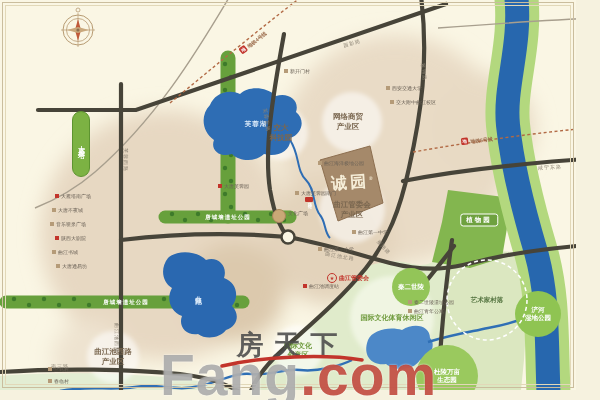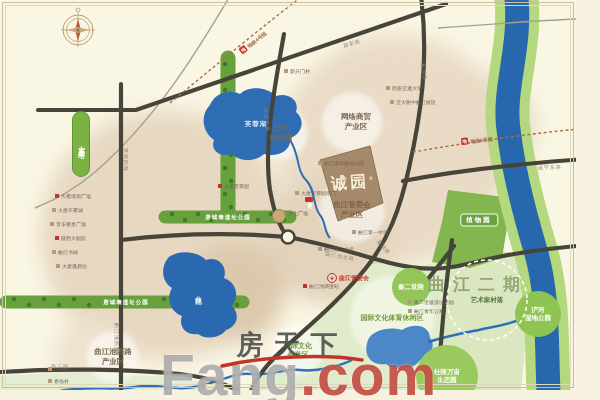--- a/index.html
+++ b/index.html
@@ -218,21 +218,21 @@
   <div class="abs" id="committee">
     <span class="star">★</span>
     <span>曲江管委会</span>
   </div>
 
   <div class="abs" id="layer-labels" style="left:0;top:0;width:600px;height:400px">
       <div class="abs ctr zone-text zone-brown" style="left: 281px; top: 133px;">
         <div>交大</div>
         <div>科技园</div>
       </div>
-      <div class="abs ctr zone-text zone-brown" style="left: 356px; top: 122px;">
+      <div class="abs ctr zone-text zone-brown" style="left: 348px; top: 122px;">
         <div>网络商贸</div>
         <div>产业区</div>
       </div>
       <div class="abs ctr zone-text zone-brown" style="left: 352px; top: 210px;">
         <div>曲江管委会</div>
         <div>产业区</div>
       </div>
       <div class="abs ctr zone-text zone-green" style="left: 298px; top: 350px;">
         <div>国际文化</div>
         <div>创意区</div>
@@ -251,21 +251,20 @@
       <div class="abs ctr zone-text zone-white" style="left: 538px; top: 314px;">
         <div>浐河</div>
         <div>湿地公园</div>
       </div>
       <div class="abs ctr zone-text zone-white" style="left: 411px; top: 287px;">
         <div>秦二世陵</div>
       </div>
       <div class="abs ctr zone-text zone-dash" style="left: 487px; top: 300px;">
         <div>艺术家村落</div>
       </div>
-      <div class="abs ctr district" style="left: 478px; top: 284px; color: rgb(138, 160, 107);">曲江二期</div>
       <div class="abs ctr park-label" style="left: 228px; top: 217px;">唐城墙遗址公园</div>
       <div class="abs ctr park-label" style="left: 126px; top: 302px;">唐城墙遗址公园</div>
       <div class="abs ctr lake-label" style="left: 256px; top: 124px;">芙蓉湖</div>
       <div class="abs ctr lake-label vert" style="left: 198px; top: 292px;">曲江池</div>
       <div class="abs metro" style="left: 253px; top: 42px; transform: translate(-50%, -50%) rotate(-38deg);">
         <span class="chip">地</span>
         <span>地铁4号线</span>
       </div>
       <div class="abs metro" style="left: 477px; top: 140px; transform: translate(-50%, -50%) rotate(-6deg);">
         <span class="chip">地</span>

